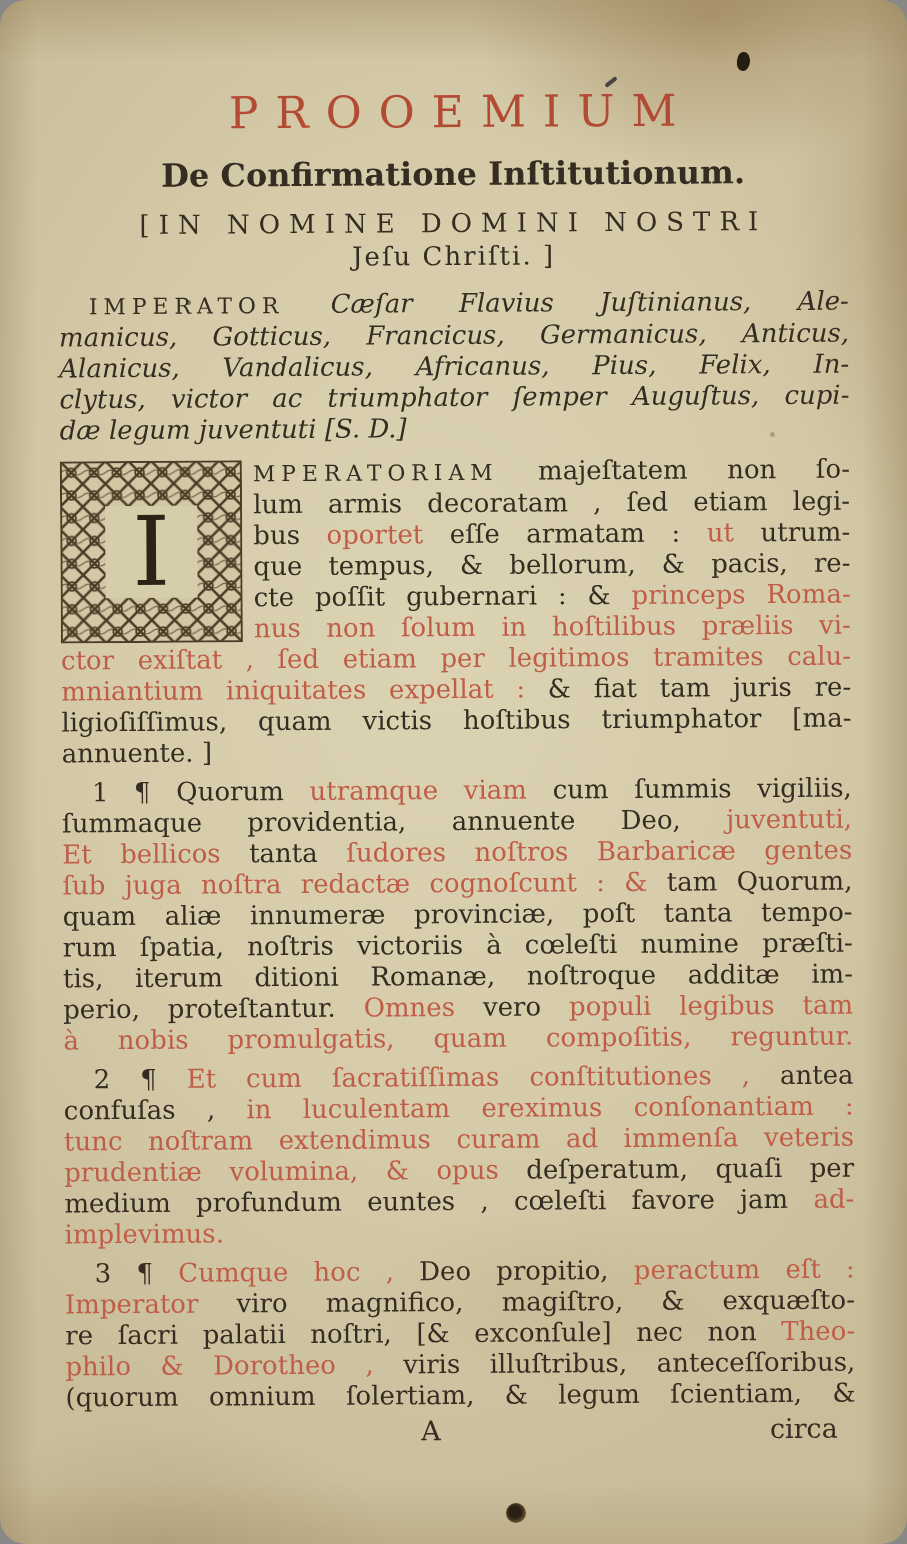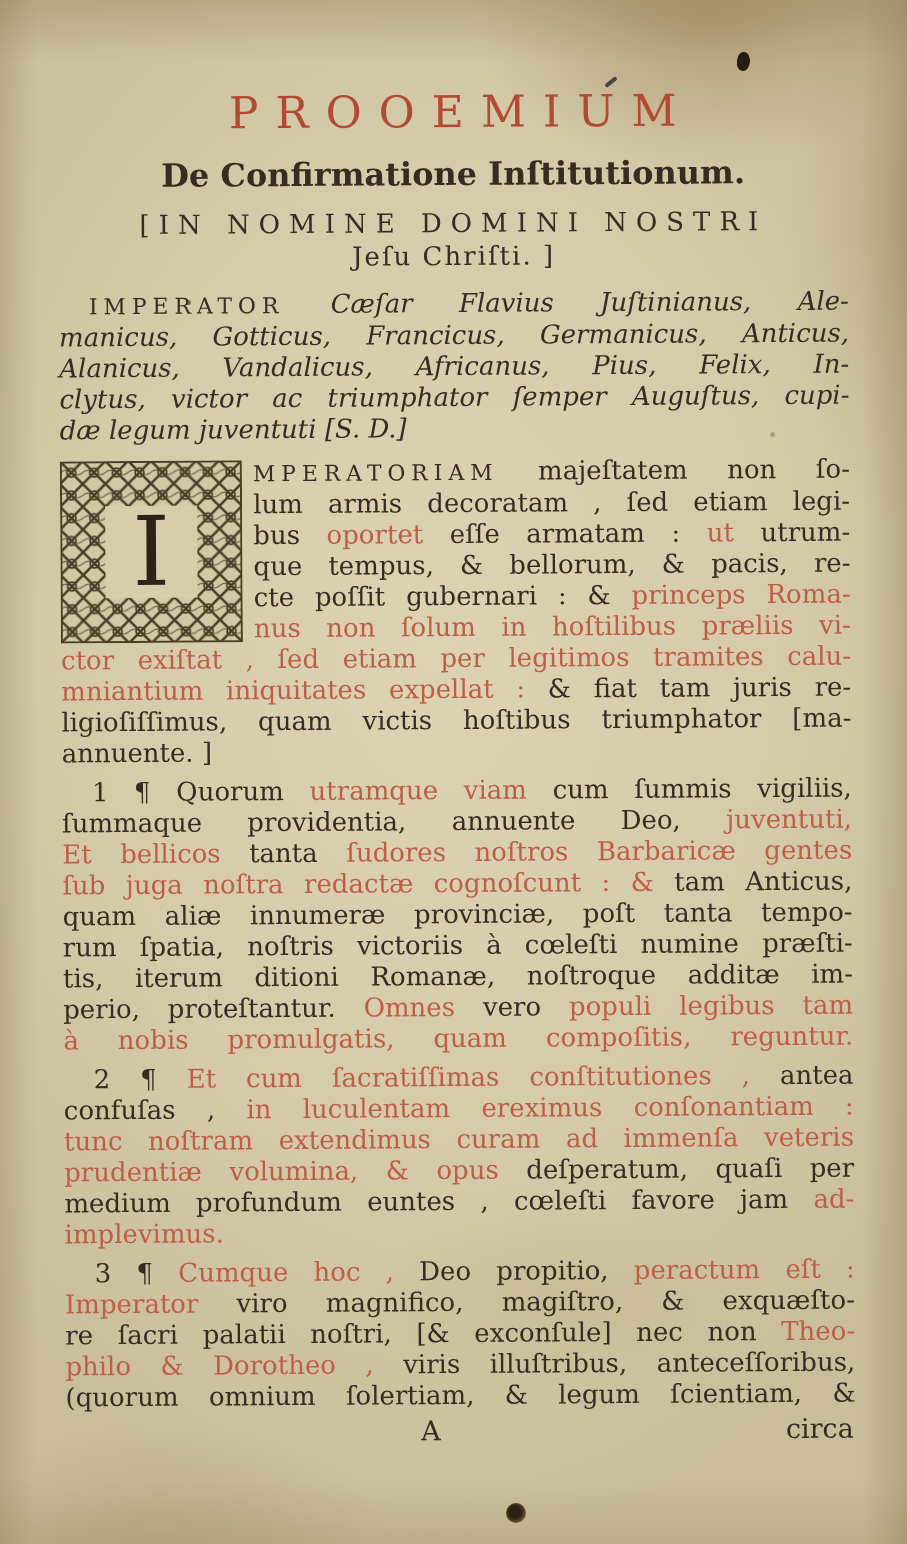--- a/index.html
+++ b/index.html
@@ -10,20 +10,21 @@
     font-family:"DejaVu Serif","Liberation Serif",serif;
     color:var(--ink,#362c21);
     background:
       radial-gradient(ellipse 340px 220px at 78% 1%, rgba(146,116,72,0.48), rgba(146,116,72,0) 70%),
       radial-gradient(ellipse 160px 420px at 100% 14%, rgba(150,122,78,0.30), rgba(150,122,78,0) 75%),
       radial-gradient(ellipse 300px 160px at 18% 100%, rgba(140,114,70,0.22), rgba(140,114,70,0) 75%),
       radial-gradient(ellipse 260px 120px at 62% 84%, rgba(158,130,84,0.14), rgba(158,130,84,0) 75%),
       linear-gradient(to right, rgba(120,100,60,0.22), rgba(120,100,60,0) 4%, rgba(120,100,60,0) 95%, rgba(120,100,60,0.28)),
       linear-gradient(to bottom, rgba(130,108,62,0.30), rgba(130,108,62,0) 4%, rgba(130,108,62,0) 96%, rgba(130,108,62,0.18)),
       radial-gradient(ellipse 620px 900px at 48% 42%, #dcd3b3 0%, #d5cba9 55%, #c9bd9a 100%);
+    border-radius: 26px;
   }
   .content{
     position:absolute;left:57px;top:0;width:790px;
     transform:rotate(-0.35deg);
     transform-origin:50% 0;
   }
   .title{
     margin:84px 0 0 0;
     font-size:44px;font-weight:normal;
     letter-spacing:17px;
@@ -60,21 +61,21 @@
   .para.first{margin-top:12px;}
   .dropcap-para{position:relative;}
   .ornament{position:absolute;left:0;top:3px;width:182px;height:182px;}
   .init-letter{
     position:absolute;left:45px;top:45px;width:92px;height:92px;
     display:flex;align-items:center;justify-content:center;
     font-size:96px;line-height:92px;color:#2c2317;
   }
   .footer{position:relative;height:31px;margin-top:4px;font-size:27px;}
   .sig{position:absolute;left:45%;}
-  .catch{position:absolute;right:2px;}
+  .catch{position:absolute;right:18px;}
   
   .ink-blot{
     position:absolute;left:737px;top:52px;width:13px;height:19px;
     background:#241d12;border-radius:45% 55% 50% 50%;
     transform:rotate(8deg);
   }
   .pen-tick{
     position:absolute;left:604px;top:80px;width:14px;height:4px;
     background:#34303a;border-radius:2px;transform:rotate(-38deg);opacity:.85;
   }
@@ -144,21 +145,21 @@
           <div class="line fill"><span>ligioſiſſimus, quam victis hoſtibus triumphator [ma-</span></div>
           <div class="line"><span>annuente. ]</span></div>
         </div>
     </div>
 
     <div id="more-paras">
         <div class="para bodytext">
           <div class="line fill ind"><span>1 ¶ Quorum </span><span class="red">utramque viam</span><span> cum ſummis vigiliis,</span></div>
           <div class="line fill"><span>ſummaque providentia, annuente Deo, </span><span class="red">juventuti,</span></div>
           <div class="line fill"><span class="red">Et bellicos</span><span> tanta </span><span class="red">ſudores noſtros Barbaricæ gentes</span></div>
-          <div class="line fill"><span class="red">ſub juga noſtra redactæ cognoſcunt : &amp; </span><span>tam Anticus,</span></div>
+          <div class="line fill"><span class="red">ſub juga noſtra redactæ cognoſcunt : &amp; </span><span>tam Quorum,</span></div>
           <div class="line fill"><span>quam aliæ innumeræ provinciæ, poſt tanta tempo-</span></div>
           <div class="line fill"><span>rum ſpatia, noſtris victoriis à cœleſti numine præſti-</span></div>
           <div class="line fill"><span>tis, iterum ditioni Romanæ, noſtroque additæ im-</span></div>
           <div class="line fill"><span>perio, proteſtantur. </span><span class="red">Omnes</span><span> vero </span><span class="red">populi legibus tam</span></div>
           <div class="line fill"><span class="red">à nobis promulgatis, quam compoſitis, reguntur.</span></div>
         </div>
         <div class="para bodytext">
           <div class="line fill ind"><span>2 ¶ </span><span class="red">Et cum ſacratiſſimas conſtitutiones ,</span><span> antea</span></div>
           <div class="line fill"><span>confuſas , </span><span class="red">in luculentam ereximus conſonantiam :</span></div>
           <div class="line fill"><span class="red">tunc noſtram extendimus curam ad immenſa veteris</span></div>

